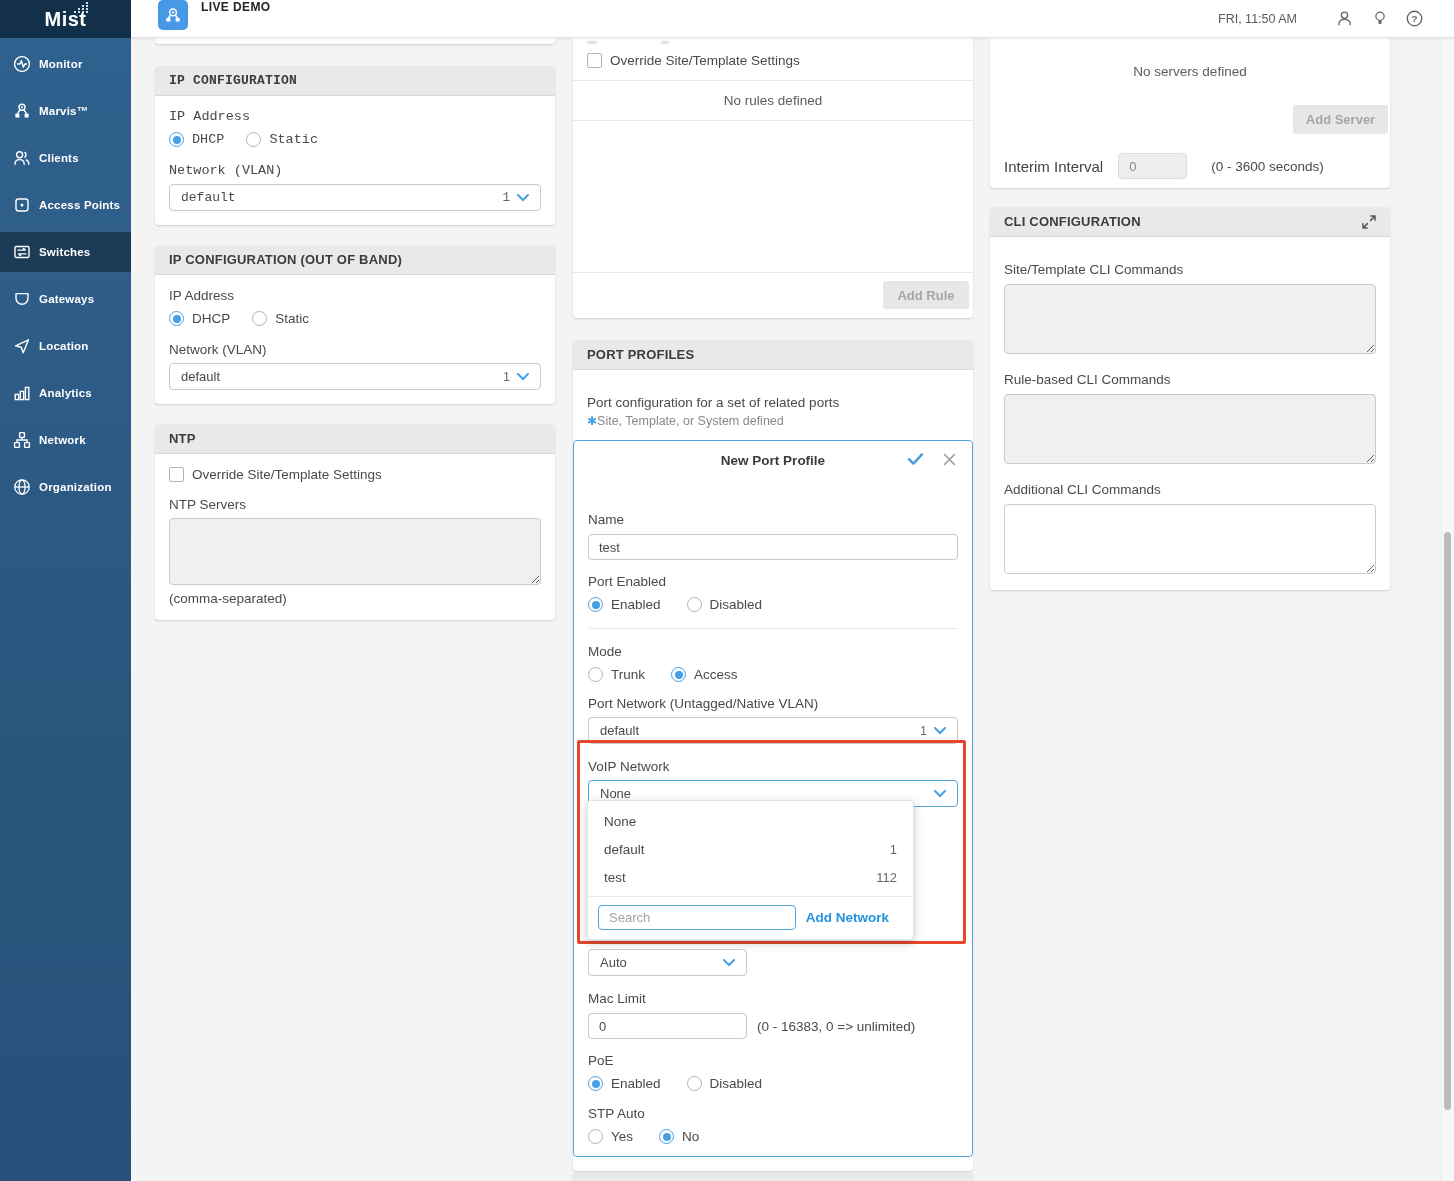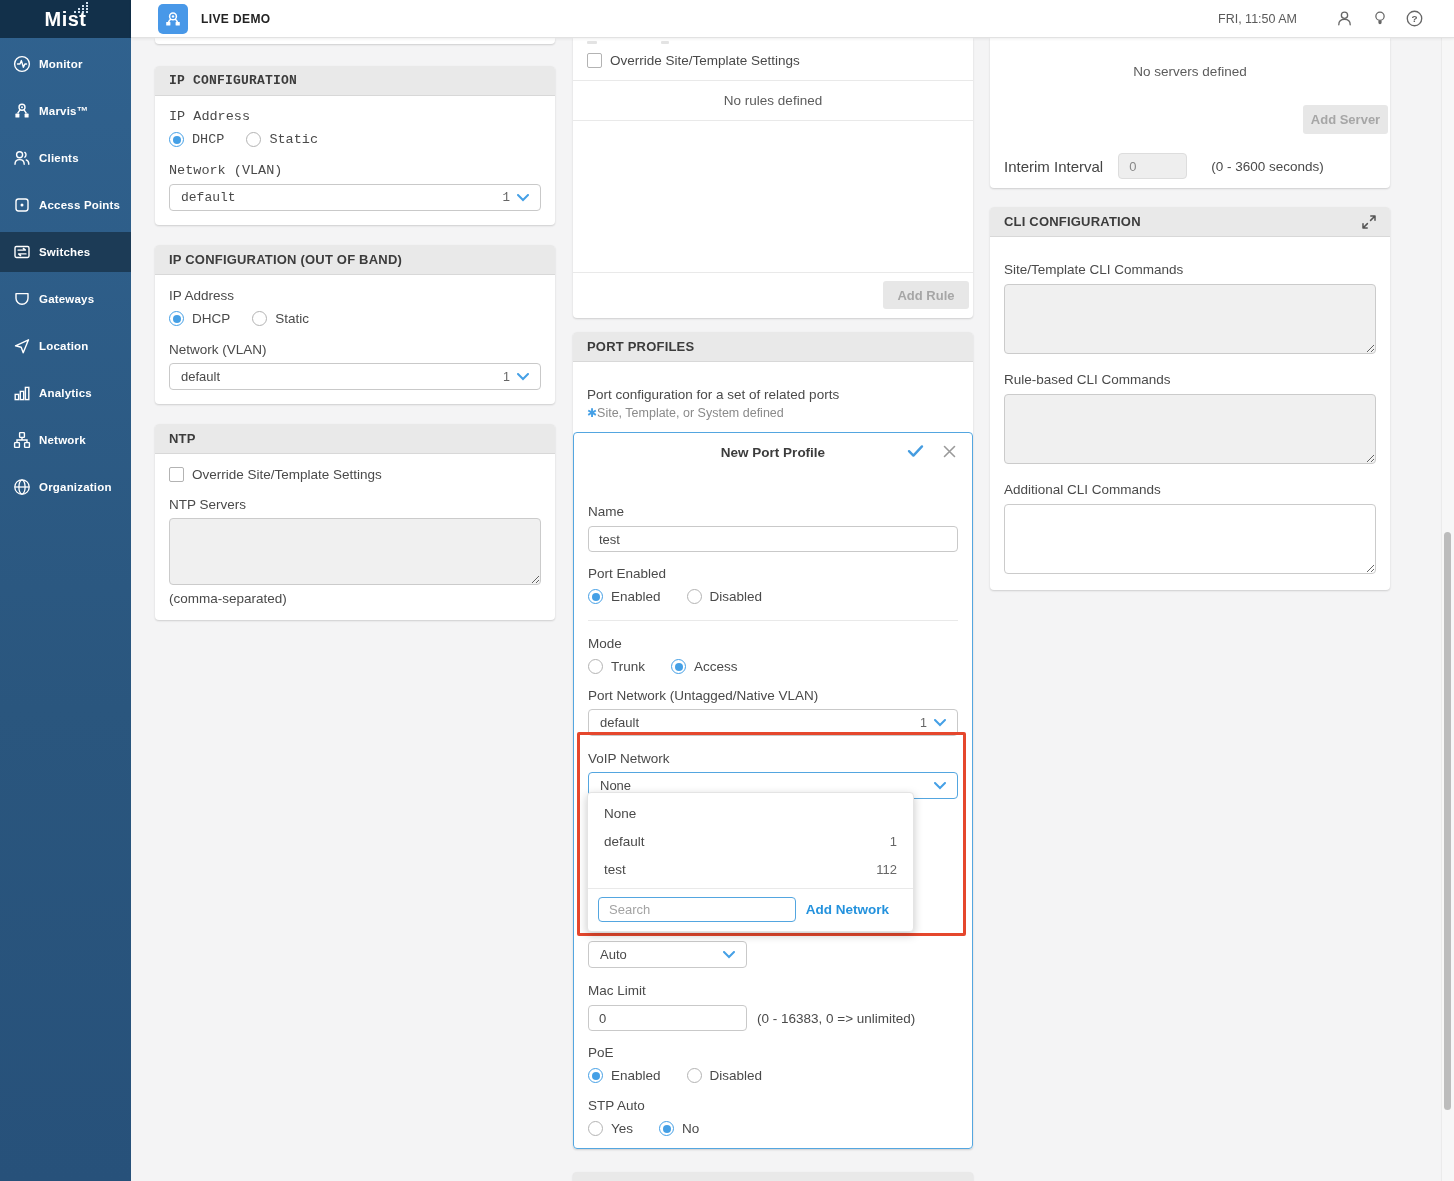--- a/index.html
+++ b/index.html
@@ -15,21 +15,21 @@
   .logo-dots { position:absolute; top:2px; left:66px; }
   .nav-item { position:absolute; left:0; width:131px; height:40px; display:flex; align-items:center;
               padding-left:11px; cursor:pointer; }
   .nav-item.sel { background:#1c3b56; }
   .nav-icon { width:21px; height:21px; display:flex; align-items:center; justify-content:center; }
   .nav-lbl { color:#fff; font-size:11.5px; font-weight:600; margin-left:7px; letter-spacing:.2px; }
 
   
   .topbar { position:absolute; left:131px; top:0; width:1323px; height:38px; background:#fff;
             border-bottom:1px solid #e2e2e2; box-shadow:0 1px 3px rgba(0,0,0,.07);
-            display:flex; align-items:center; z-index:20; }
+            display:flex; z-index:20; }
   .org-icon { width:30px; height:30px; margin-left:27px; background:#4898e8; border-radius:5px;
               display:flex; align-items:center; justify-content:center; }
   .org-label { font-size:12px; font-weight:700; color:#232323; margin-left:13px; letter-spacing:.4px; }
   .topbar-right { margin-left:auto; display:flex; align-items:center; margin-right:30px; }
   .datetime { font-size:12.5px; color:#5a5a5a; margin-right:22px; }
   .tb-icon { width:19px; height:19px; margin-left:16px; cursor:pointer; display:flex; align-items:center; justify-content:center; }
 
   
   .panel { position:absolute; background:#fff; border-radius:4px; box-shadow:0 1px 2px rgba(0,0,0,.16); }
   .panel.cut-top { border-top-left-radius:0; border-top-right-radius:0; }
@@ -319,21 +319,21 @@
     </div>
     <div class="divider"></div>
     <div class="center-muted" style="padding:12px 0;">No rules defined</div>
     <div class="divider"></div>
     <div style="margin-top:auto;" class="divider"></div>
     <div class="row" style="padding:8px 4px 9px 14px; justify-content:flex-end;">
       <button class="gray-btn" style="width:86px; height:28px;">Add Rule</button>
     </div>
   </div>
 
-  <div class="panel" style="left:573px; top:332px; width:400px; padding-bottom:0;">
+  <div class="panel" style="left:573px; top:340px; width:400px; padding-bottom:14px;">
     <div class="panel-header">PORT PROFILES</div>
     <div style="padding:0;">
       <div class="lbl" style="margin:25px 14px 0 14px;">Port configuration for a set of related ports</div>
       <div class="row" style="margin:4px 14px 0 14px;">
         <span style="color:#45a0e6; font-size:12px;">✱</span>
         <span style="color:#8a8a8a; font-size:12.5px; ">Site, Template, or System defined</span>
       </div>
 
       <div class="editor">
         <div class="editor-title-row">
@@ -449,21 +449,21 @@
       </div>
     </div>
   </div>
 
   <div class="stub" style="left:573px; top:1172px; width:400px; height:9px; background:#e9e9e9; border-radius:4px 4px 0 0;"></div>
 
   <div class="panel cut-top servers-panel">
     <div class="center-muted" style="padding:26px 0 19px 0;">No servers defined</div>
     <div class="divider"></div>
     <div class="row" style="padding:7px 2px 7px 14px; justify-content:flex-end;">
-      <button class="gray-btn" style="width:85px; height:29px;">Add Server</button>
+      <button class="gray-btn" style="width:95px; height:29px;">Add Server</button>
     </div>
     <div class="divider"></div>
     <div class="row" style="padding:12px 14px; flex:1; align-items:center;">
       <span style="font-size:15px; color:#444;">Interim Interval</span>
       <input type="text" style="width: 69px; margin-left: 15px; background: rgb(238, 238, 238); border-color: rgb(221, 221, 221); color: rgb(136, 136, 136);" disabled="" value="0">
       <span class="hint" style="margin-left:24px">(0 - 3600 seconds)</span>
     </div>
   </div>
 
   <div class="panel" style="left:990px; top:207px; width:400px;">

